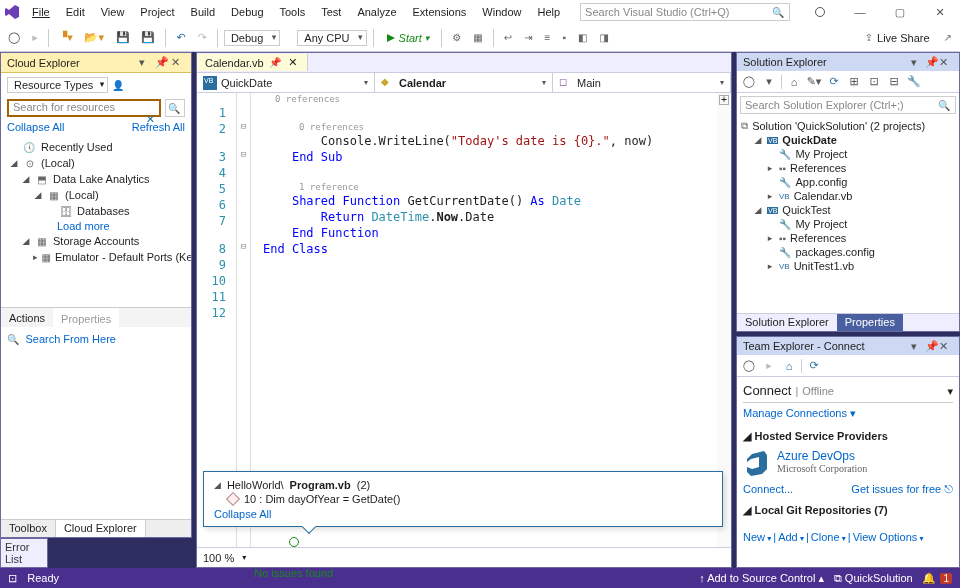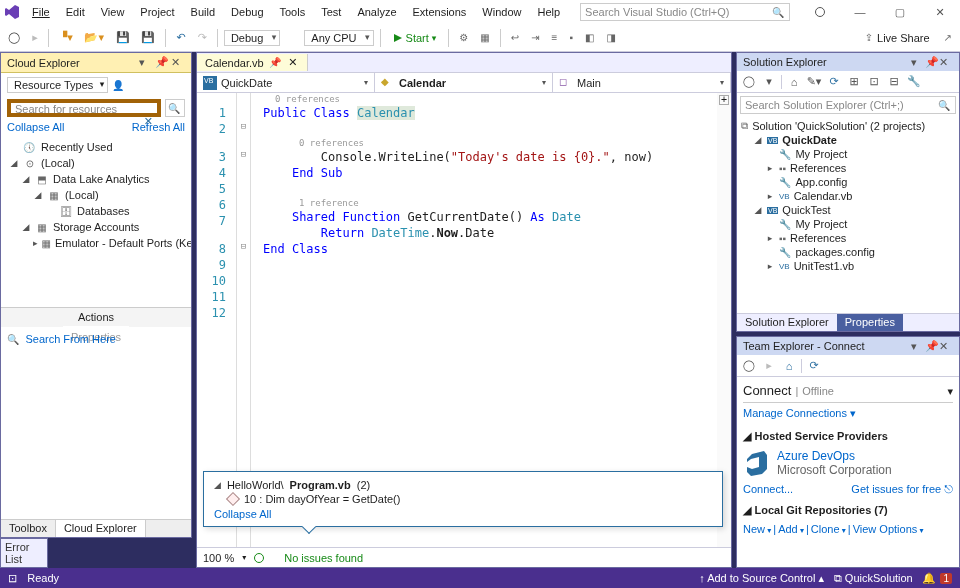--- a/index.html
+++ b/index.html
@@ -11,46 +11,46 @@
   .menu-item { padding: 4px 8px; cursor: default; }
   .menu-item span.u { text-decoration: underline; }
   .search-box { margin-left: 12px; width: 210px; height: 18px; border: 1px solid #ccc; display: flex; align-items: center; padding: 0 4px; color: #888; }
   .titlebar .spacer { flex: 1; }
   .winbtn { width: 40px; height: 24px; display: flex; align-items: center; justify-content: center; color: #555; }
   .tb-row { height: 28px; background: #fff; border-bottom: 1px solid #ccd; display: flex; align-items: center; padding: 0 4px; gap: 4px; }
   .tb-btn { padding: 2px 4px; display: flex; align-items: center; gap: 2px; color: #444; }
   .tb-sep { width: 1px; height: 18px; background: #ccc; margin: 0 2px; }
   .tb-dd { border: 1px solid #ccc; padding: 1px 16px 1px 6px; background: #fff; position: relative; font-size: 11px; }
   .tb-dd::after { content: "▾"; position: absolute; right: 3px; top: 1px; font-size: 9px; color: #555; }
-  .start-btn { color: #178a17; display: flex; align-items: center; gap: 3px; padding: 2px 6px; }
+  .start-btn { color: #178a17; display: flex; align-items: center; gap: 3px; padding: 2px 6px; font-style: italic; }
   .start-btn svg { width: 10px; height: 10px; }
   .live-share { margin-left: auto; display: flex; align-items: center; gap: 4px; padding: 2px 6px; }
 
   .main-layout { display: flex; height: calc(588px - 24px - 28px - 20px); }
   
   .left-pane { width: 192px; background: #fff; display: flex; flex-direction: column; border: 1px solid #6a6aa0; }
   .panel-header { background: #fff0b3; border-bottom: 1px solid #d0c060; height: 20px; display: flex; align-items: center; padding: 0 6px; font-size: 11px; }
   .panel-header .hdr-btn { width: 14px; height: 14px; margin-left: 2px; color: #555; }
   .ce-top { display: flex; align-items: center; gap: 4px; padding: 4px 6px; }
   .ce-dd { border: 1px solid #ccc; padding: 1px 14px 1px 6px; font-size: 11px; position: relative; }
   .ce-dd::after { content: "▾"; position: absolute; right: 3px; font-size: 9px; }
   .ce-search-row { display: flex; padding: 2px 6px; gap: 4px; }
-  .ce-search { flex: 1; border: 4px solid #a16207; height: 18px; padding: 0 4px; font-size: 11px; color: #888; }
+  .ce-search { flex: 1; border: 2px solid #a16207; height: 18px; padding: 0 4px; font-size: 11px; color: #888; }
   .ce-sbtn { width: 20px; border: 1px solid #ccc; display: flex; align-items: center; justify-content: center; }
   .ce-links { display: flex; justify-content: space-between; padding: 2px 6px 6px; color: #0066cc; font-size: 11px; }
   .tree { padding: 0 4px; flex: 1; overflow: auto; }
   .tree-row { display: flex; align-items: center; padding: 1px 0; gap: 4px; white-space: nowrap; }
   .tree-row .arr { width: 10px; font-size: 9px; color: #555; text-align: center; }
   .tree-row .ic { width: 14px; height: 14px; display: flex; align-items: center; justify-content: center; }
   .tree-row.i1 { padding-left: 4px; } .tree-row.i2 { padding-left: 16px; } .tree-row.i3 { padding-left: 28px; } .tree-row.i4 { padding-left: 40px; } .tree-row.i5 { padding-left: 52px; }
   .tree-row.link { color: #0066cc; }
   .left-bottom-tabs { display: flex; background: #eee; border-top: 1px solid #ccc; height:18px; }
   .lb-tab { padding: 2px 8px; border-right: 1px solid #ccc; font-size: 11px; cursor: default; }
   .lb-tab.active { background: #fff; }
-  .actions-hdr { display:flex; border-top:1px solid #ccc; background:#f4f4f4; height:20px; align-items:center;flex-direction:column;}
+  .actions-hdr { display:flex; border-top:1px solid #ccc; background:#f4f4f4; height:20px; align-items:center;}
   .actions-hdr div { padding:3px 8px; }
   .actions-hdr div.active { background:#fff; border-top:2px solid #fff; }
   
   .editor-pane { flex: 1; background: #fff; display: flex; flex-direction: column; border: 1px solid #6a6aa0; position: relative; }
   .filetab-row { height: 20px; background: #eef; display: flex; align-items: center; border-bottom: 1px solid #ccd; }
   .filetab { background: #fefcd8; padding: 2px 10px 2px 8px; display: flex; align-items: center; gap: 6px; font-size: 11px; border-right: 1px solid #ccc; }
   .crumb-row { height: 20px; border-bottom: 1px solid #ccd; display: flex; }
   .crumb { flex: 1; display: flex; align-items: center; gap: 4px; padding: 0 6px; border-right: 1px solid #ccd; font-size: 11px; background: #fff; }
   .crumb .ic { width: 14px; height: 14px; }
   .crumb::after { content: "▾"; font-size: 8px; color: #555; margin-left: auto; }
@@ -60,21 +60,21 @@
   .code { flex: 1; padding-left: 12px; line-height: 16px; position: relative; }
   .code .ln { height: 16px; white-space: pre; }
   .ref { font-size: 9px; color: #999; line-height: 12px; height: 12px; padding-left: 12px;}
   .k { color: #0000ff; } .t { color: #2b91af; } .s { color: #a31515; }
   .hl { background: #dfe9db; }
   .bold { font-weight:600; }
   .fold-col { width: 14px; border-right:1px solid #ddd;}
   .fold-col div { height:16px; color:#888; font-size:9px; text-align:center;}
   .expander-col { width: 14px; background:#fafafa; }
   .editor-status { height: 20px; border-top: 1px solid #ccd; display: flex; align-items: center; padding: 0 6px; font-size: 11px; gap: 8px; background:#fff;}
-  .no-issues { color: #178a17; display: flex; align-items: center; gap: 20px; }
+  .no-issues { color: #178a17; display: flex; align-items: center; gap: 20px; flex-direction: column; }
   
   .popup { position: absolute; border: 1px solid #2a6ea0; background: #fff; box-shadow: 2px 2px 6px rgba(0,0,0,.15); padding: 6px 10px; font-size: 11px; }
   .popup .prow { display: flex; align-items: center; gap: 6px; padding: 1px 0; }
   .popup .dia { width: 10px; height: 10px; transform: rotate(45deg); border: 1px solid #a88; background: #fee; }
   .popup .plink { color: #0066cc; margin-top: 2px; }
   .popup-tail { position:absolute; width:10px; height:10px; background:#fff; border-right:1px solid #2a6ea0; border-bottom:1px solid #2a6ea0; transform:rotate(45deg); }
   
   .right-col { width: 224px; display: flex; flex-direction: column; }
   .r-panel { background: #fff; border: 1px solid #6a6aa0; display: flex; flex-direction: column; }
   .r-header { background: #cdd8f2; height: 18px; display: flex; align-items: center; padding: 0 6px; font-size: 11px; }
@@ -89,21 +89,21 @@
   .r-tabs { display:flex; background:#eef; height:18px; border-top:1px solid #ccd;}
   .r-tab { padding:2px 8px; font-size:11px; }
   .r-tab.active { background:#4a5fa0; color:#fff; }
   .te-body { padding:4px 6px; font-size:11px; }
   .te-title { font-size:13px; padding:2px 0;}
   .te-sub { color:#888;}
   .te-sec { font-weight:600; margin-top:6px; }
   .serv-box { display:flex; gap:6px; margin:6px 0;}
   .serv-ic { width:28px;height:28px;}
   .serv-name { color:#0066cc; font-size:12px;}
-  .serv-corp { font-size:12px; color:#666;}
+  .serv-corp { font-size:10px; color:#666;font-family:Liberation Serif, serif;}
   .serv-desc { font-size:10px; color:#444; line-height:1.3;}
   .serv-links { display:flex; justify-content:space-between; margin-top:4px; }
   .serv-links span { color:#0066cc; font-size:11px;}
   .dd-row { color:#0066cc; display:flex; gap:2px; font-size:11px;}
   .dd-row span::after { content:" ▾"; font-size:8px;}
   .err-tab { width:48px; background:#eef; color:#333; padding:2px 4px; font-size:11px; border:1px solid #6a6aa0;}
   .statusbar { height:20px; background:#4a2f8e; color:#fff; display:flex; align-items:center; padding:0 8px; font-size:11px; gap:10px;}
   .statusbar .sp { flex:1;}
   .statusbar .badge { background:#c0392b; border-radius:2px; padding:0 3px; font-size:10px; margin-left:-6px;}
   svg{display:block}
@@ -152,21 +152,21 @@
   <span class="tb-sep"></span>
   <span class="tb-btn" style="color:#d98f1e">▝▾</span>
   <span class="tb-btn" style="color:#d98f1e">📂▾</span>
   <span class="tb-btn" style="color:#2a6ea0">💾</span>
   <span class="tb-btn" style="color:#2a6ea0">💾</span>
   <span class="tb-sep"></span>
   <span class="tb-btn" style="color:#2a6ea0">↶</span>
   <span class="tb-btn" style="color:#bbb">↷</span>
   <span class="tb-sep"></span>
   <div class="tb-dd">Debug</div>
-  <div class="tb-dd" style="margin-left:20px">Any CPU</div>
+  <div class="tb-dd" style="margin-left:13px">Any CPU</div>
   <span class="tb-sep"></span>
   <div class="start-btn">
     <svg viewBox="0 0 10 10">
         <path d="M1 1l8 4-8 4z" fill="#178a17"></path>
       </svg>
     <span>Start</span>
       <span style="font-size:9px">▾</span>
   </div>
   <span class="tb-sep"></span>
   <span class="tb-btn sm-ic">⚙</span>
@@ -231,20 +231,23 @@
           </div>
       <div class="tree-row i3">
             <span class="arr">◢</span>
             <span class="ic sm-ic">▦</span>
             <span>(Local)</span>
           </div>
       <div class="tree-row i4">
             <span class="arr"></span>
             <span class="ic sm-ic">🗄</span>
             <span>Databases</span>
+          </div>
+      <div class="tree-row i5 link">
+            <span>Load more</span>
           </div>
       <div class="tree-row i2">
             <span class="arr">◢</span>
             <span class="ic sm-ic">▦</span>
             <span>Storage Accounts</span>
           </div>
       <div class="tree-row i3">
             <span class="arr">▸</span>
             <span class="ic sm-ic">▦</span>
             <span>Emulator - Default Ports (Key)</span>
@@ -319,29 +322,29 @@
           <div></div>
           <div></div>
           <div style="height:12px"></div>
           <div>⊟</div>
           <div></div>
           <div></div>
           <div></div>
       </div>
       <div class="code">
         <div class="ref">0 references</div>
-        <div class="ln"><span class="k">Public</span> <span class="k">Class</span> <span class="t hl">Calendar</span></div>
         <div class="ln"></div>
         <div class="ref" style="padding-left:36px">0 references</div>
         <div class="ln">        <span>Console.WriteLine(</span><span class="s">"Today's date is {0}."</span><span>, now)</span></div>
         <div class="ln">    <span class="k">End Sub</span></div>
         <div class="ln"></div>
         <div class="ref" style="padding-left:36px">1 reference</div>
         <div class="ln">    <span class="k">Shared</span> <span class="k">Function</span> <span>GetCurrentDate()</span> <span class="k">As</span> <span class="t">Date</span></div>
         <div class="ln">        <span class="k">Return</span> <span class="t">DateTime</span>.<span class="bold">Now</span>.Date</div>
+        <div class="ln">    <span class="k">End Function</span></div>
         <div class="ln"><span class="k">End Class</span></div>
       </div>
       <div class="expander-col">
           <div style="border:1px solid #aaa;margin:2px;height:10px;text-align:center;font-size:10px;line-height:8px">+</div>
         </div>
     </div>
 
     <div class="popup" style="left:6px; bottom:40px; width:520px;">
       <div class="prow">
           <span style="font-size:9px;color:#555">◢</span>
@@ -489,21 +492,21 @@
           <div>
             <div class="serv-name">Azure DevOps</div>
             <div class="serv-corp">Microsoft Corporation</div>
           </div>
         </div>
         <div class="serv-links">
           <span>Connect...</span>
           <span><span>Get issues for free</span> ⎋</span>
         </div>
         <div class="te-sec" style="margin-top:8px">◢ <span>Local Git Repositories (7)</span></div>
-        <div class="dd-row" style="margin-top:6px">
+        <div class="dd-row" style="margin-top:14px">
           <span>New</span> |
           <span>Add</span> |
           <span>Clone</span> |
           <span>View Options</span>
         </div>
       </div>
     </div>
   </div>
 </div>
 

